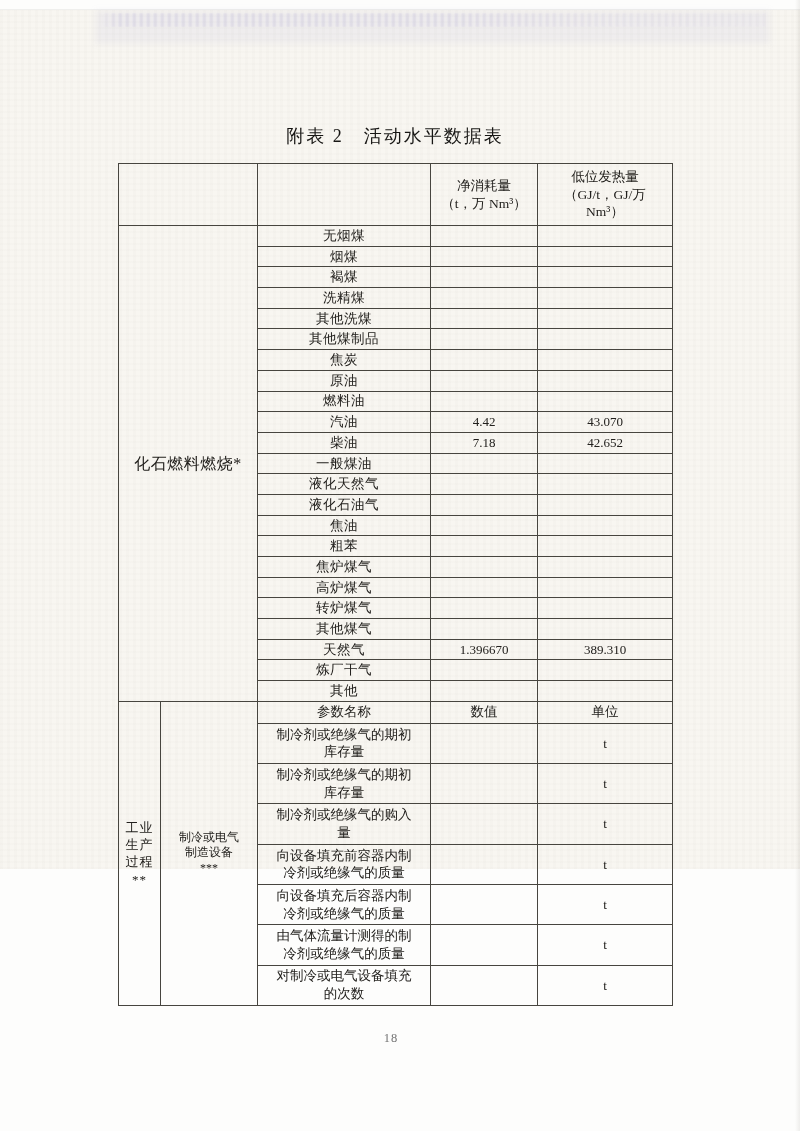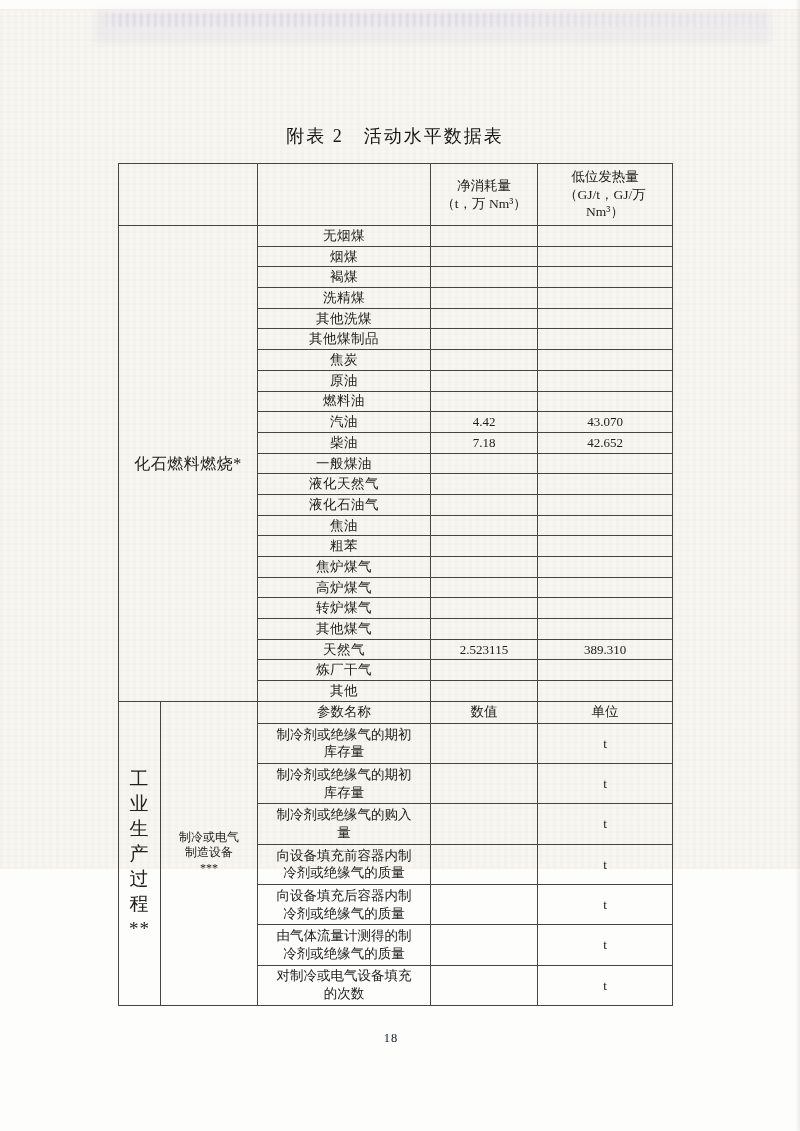--- a/index.html
+++ b/index.html
@@ -59,31 +59,31 @@
     text-align:center;vertical-align:middle;
     padding:0 2px;line-height:1.32;overflow:hidden;
   }
   tr.hdr-tr{height:62px;margin-top:12px;}
   tr.fuel-tr{height:20.7px;}
   tr.param-hdr-tr{height:22px;}
   tr.param-tr{height:40.3px;}
 
   td.hdr-cell{white-space:pre-line;line-height:1.5;font-size:13.5px;}
   td.cat-cell{font-size:16px;letter-spacing:.5px;}
-  td.cat-outer{white-space:pre-line;line-height:1.6;font-size:19px;letter-spacing:1px;font-family:Liberation Serif, serif;}
+  td.cat-outer{white-space:pre-line;line-height:1.6;font-size:13px;letter-spacing:1px;font-family:Liberation Serif, serif;}
   td.cat-inner{white-space:pre-line;line-height:1.85;font-size:12px;}
   td.name-cell{font-size:13.5px;letter-spacing:.5px;font-family:Liberation Serif, serif;}
   td.num-cell{font-size:13px;}
   td.pname-cell{white-space:pre-line;line-height:1.42;font-size:13.5px;margin-top:44px;}
   td.unit-cell{vertical-align:top;padding-top:3px;font-size:13px;}
   td.value-cell{font-size:13.5px;}
 
   .page-number{
     position:absolute;top:1031px;left:391px;transform:translateX(-50%);
-    font-size:12.5px;letter-spacing:1px;color:#0f172a;
+    font-size:12.5px;letter-spacing:1px;color:#737373;
   }
 </style>
 </head>
 <body>
 
 <div class="page">
 
   <div class="top-strip"></div>
   <div class="bleed-haze"></div>
   <div class="bleed-band"></div>
@@ -207,21 +207,21 @@
           <td class="num-cell"></td>
           <td class="num-cell"></td>
         </tr>
         <tr class="fuel-tr">
           <td class="name-cell">其他煤气</td>
           <td class="num-cell"></td>
           <td class="num-cell"></td>
         </tr>
         <tr class="fuel-tr">
           <td class="name-cell">天然气</td>
-          <td class="num-cell">2.523115</td>
+          <td class="num-cell">1.396670</td>
           <td class="num-cell">389.310</td>
         </tr>
         <tr class="fuel-tr">
           <td class="name-cell">炼厂干气</td>
           <td class="num-cell"></td>
           <td class="num-cell"></td>
         </tr>
         <tr class="fuel-tr">
           <td class="name-cell">其他</td>
           <td class="num-cell"></td>

